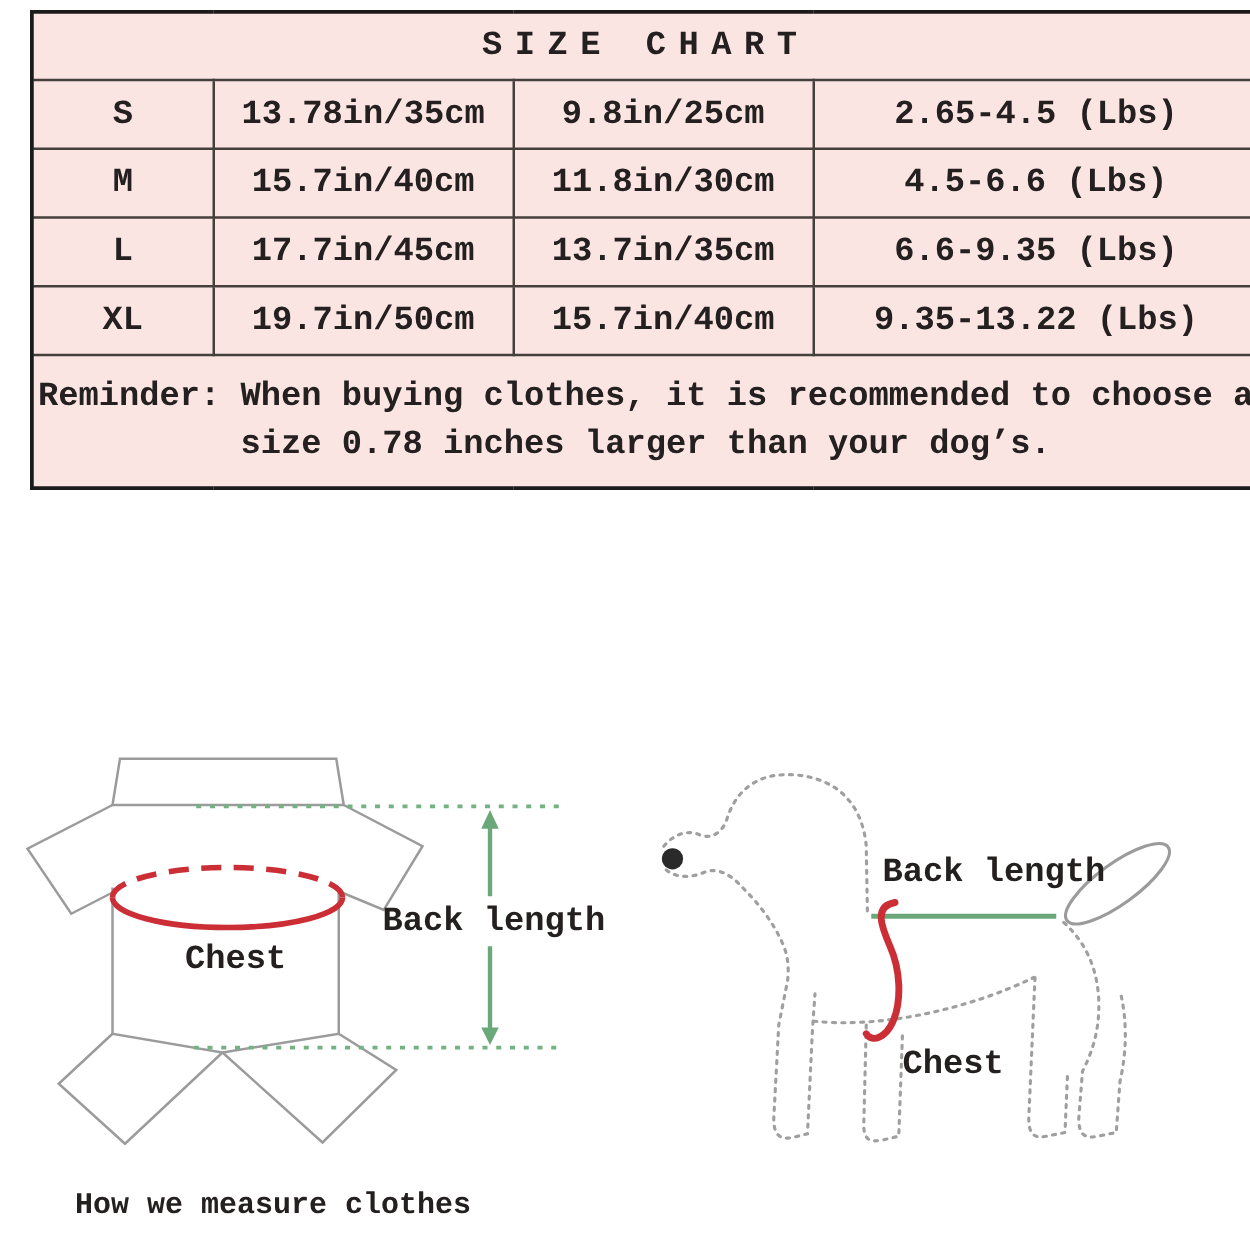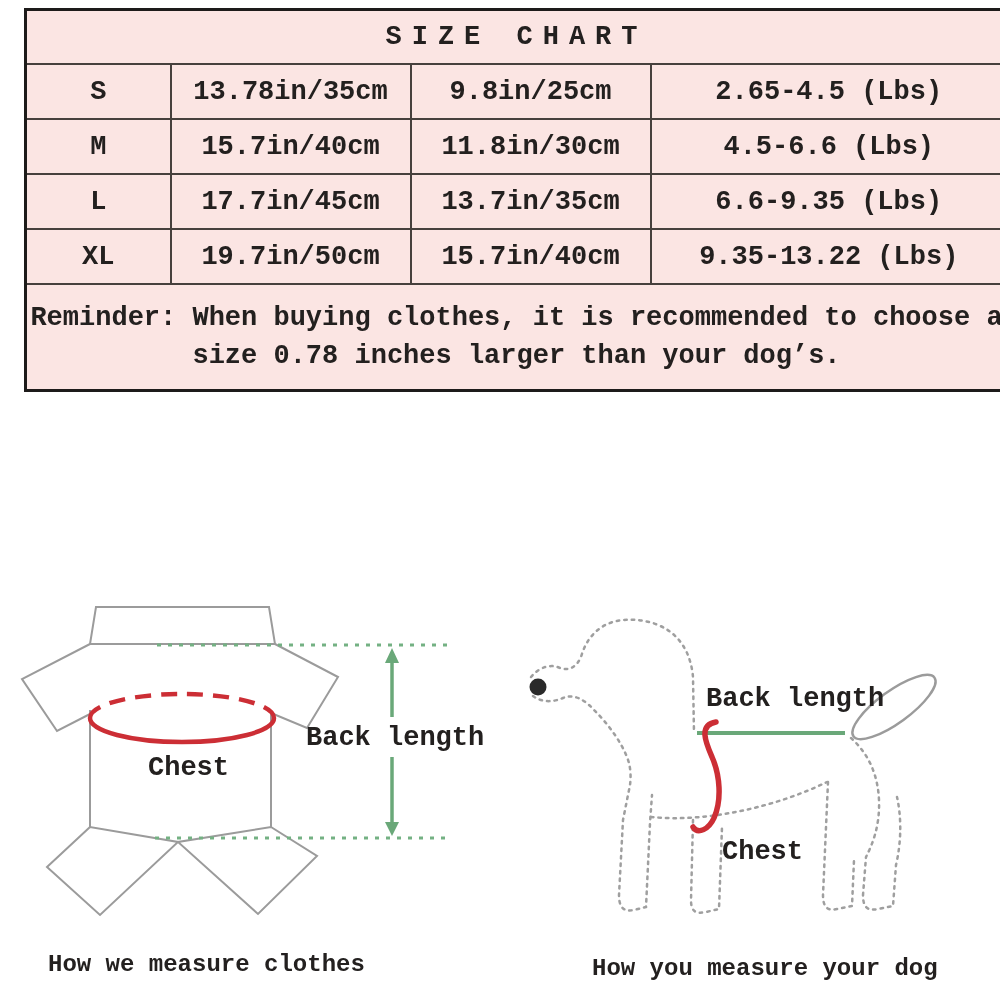--- a/index.html
+++ b/index.html
@@ -107,16 +107,15 @@
     <circle cx="38" cy="122" r="8.5" fill="#2a2a2a"></circle>
     <path d="M197,168 L345,168" stroke="#6aa879" stroke-width="4" fill="none"></path>
     <path d="M216,157 C198,160 206,178 212,192 C220,210 222,235 214,253 C209,264 198,270 193,262" stroke="#cc2e35" stroke-width="5.5" fill="none" stroke-linecap="round"></path>
   </svg>
 
   <div class="diagram-label" style="left:306px;top:723px;">Back length</div>
   <div class="diagram-label" style="left:148px;top:753px;">Chest</div>
   <div class="diagram-label" style="left:706px;top:684px;">Back length</div>
   <div class="diagram-label" style="left:722px;top:837px;">Chest</div>
 
-  <div class="diagram-caption" style="left:48px;top:951px;">How we measure clothes</div>
-  <div class="diagram-caption" style="left:592px;top:955px;">How you measure your dog</div>
+  <div class="diagram-caption" style="left:60px;top:951px;">How we measure clothes</div>
 
 </div>
 
 </body></html>

